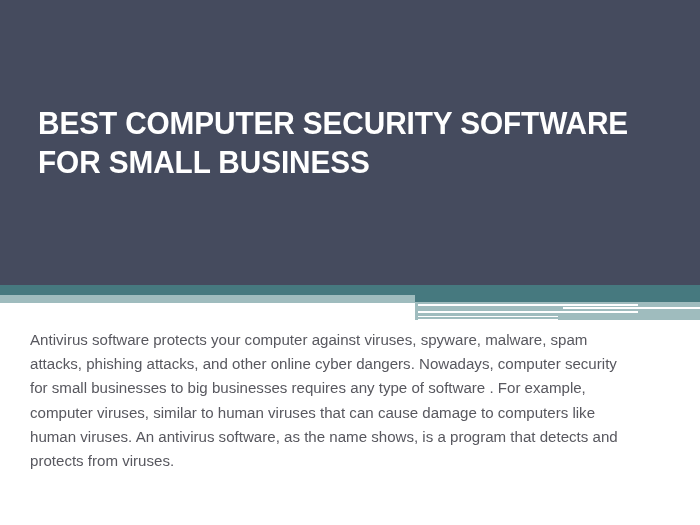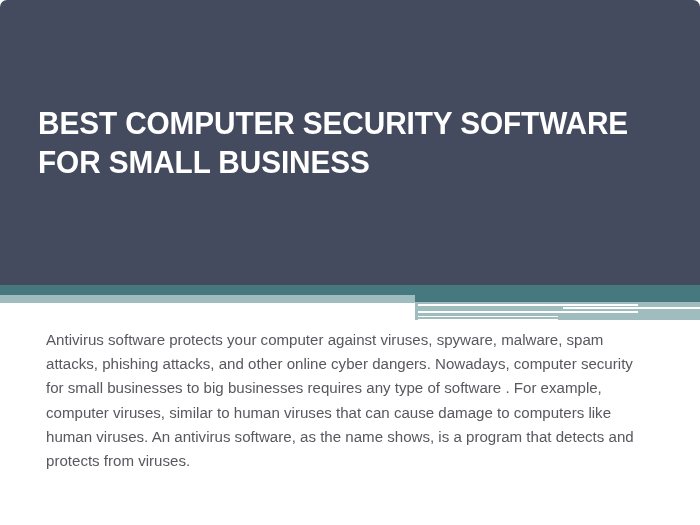--- a/index.html
+++ b/index.html
@@ -11,21 +11,20 @@
   body {
     font-family: "Liberation Sans", sans-serif;
   }
 
   .slide {
     position: relative;
     width: 700px;
     height: 525px;
     overflow: hidden;
     background: #ffffff;
-    border-radius: 7px;
   }
 
   
   .header-band {
     position: absolute;
     left: 0;
     top: 0;
     width: 700px;
     height: 285px;
     background: #454b5e;
@@ -104,21 +103,21 @@
   }
   .stripe-a { left: 418px; top: 19px;  width: 220px; }
   .stripe-b { left: 563px; top: 22px;  width: 137px; }
   .stripe-c { left: 418px; top: 26px;  width: 220px; }
   .stripe-d { left: 418px; top: 31px;  width: 140px; height: 1px; }
   .stripe-e { left: 418px; top: 34px;  width: 140px; height: 1px; }
 
   
   .body-block {
     position: absolute;
-    left: 46px;
+    left: 30px;
     top: 328px;
     width: 618px;
   }
 
   .body-text {
     color: #58585f;
     font-family: "Liberation Sans Narrow", "Liberation Sans", sans-serif;
     font-size: 15.4px;
     line-height: 24.2px;
     margin: 0;

